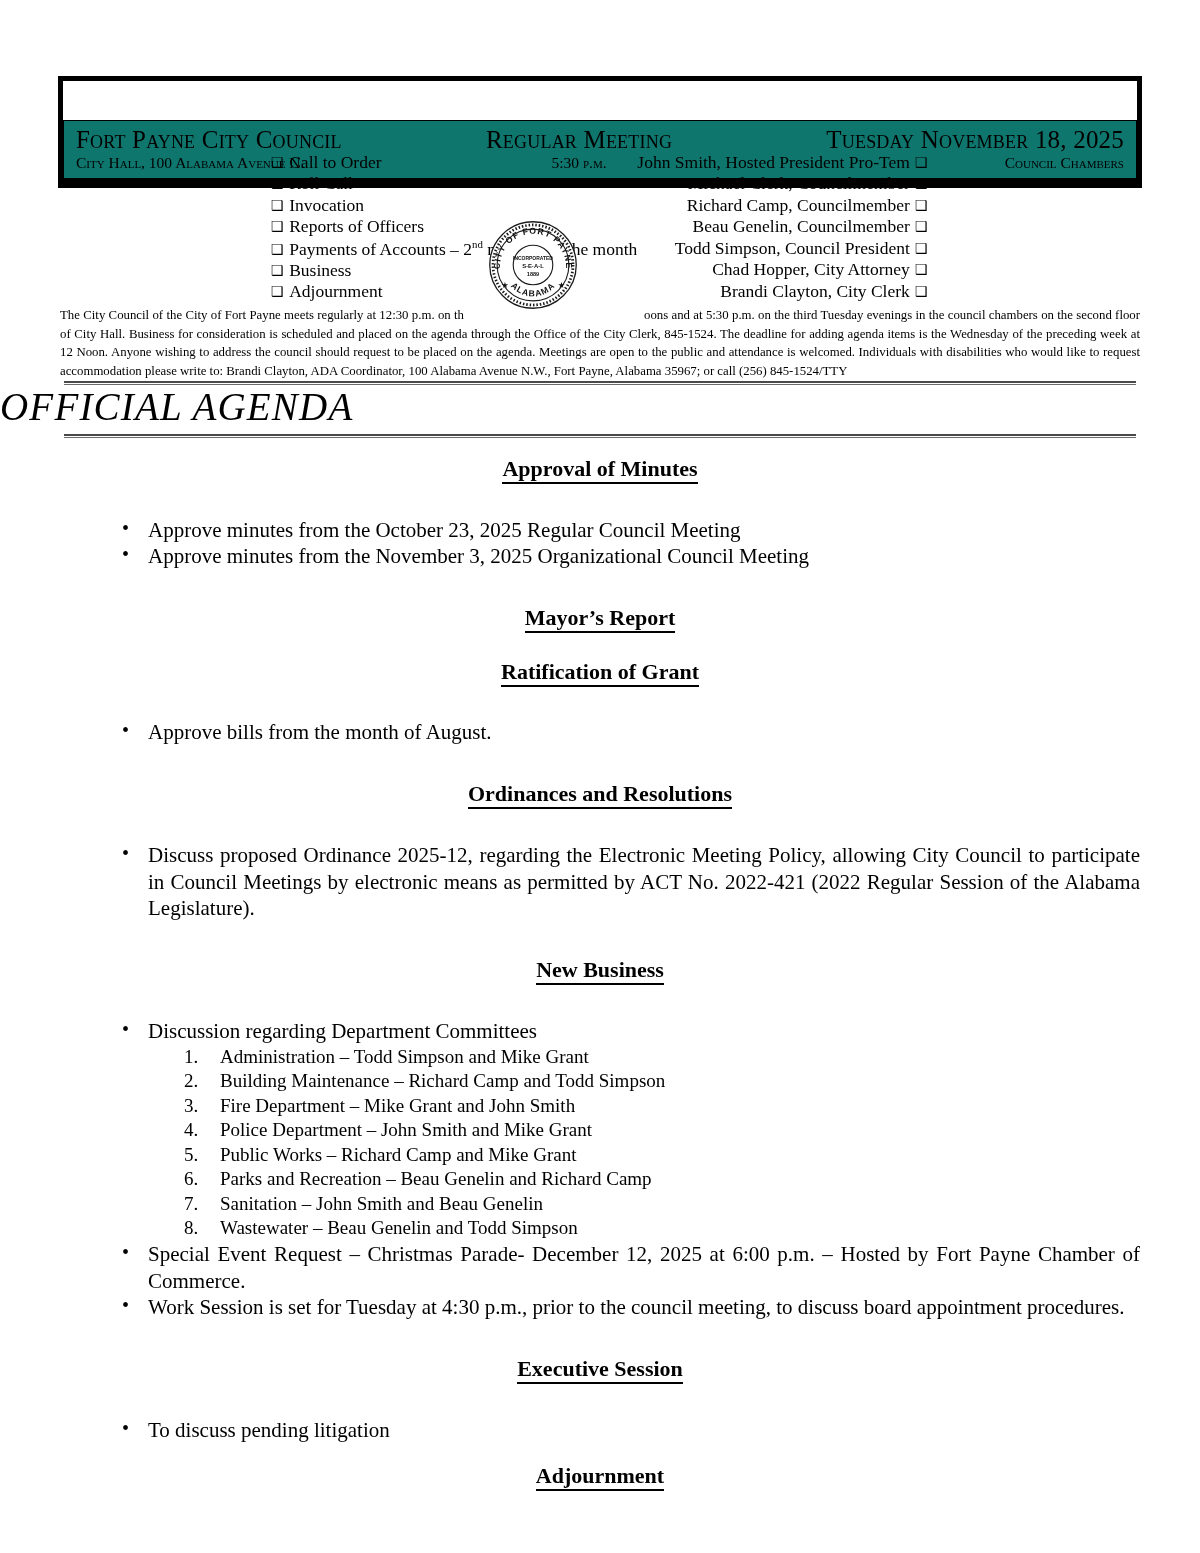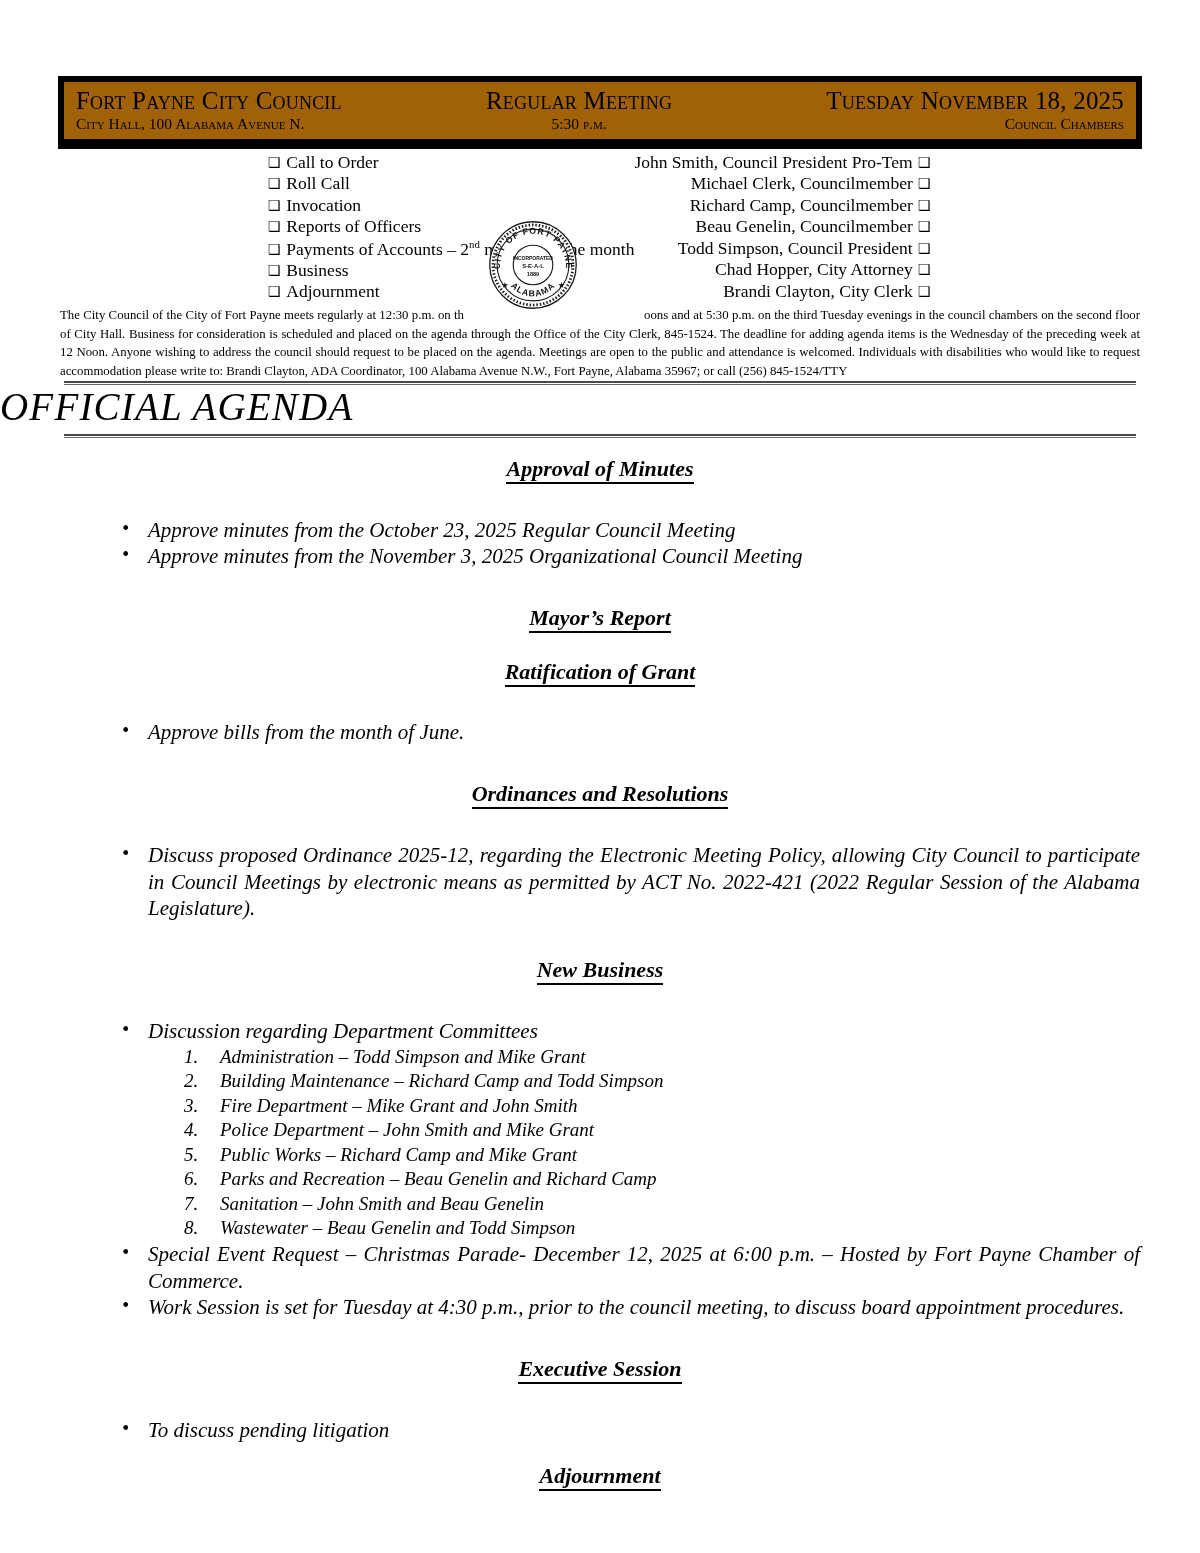--- a/index.html
+++ b/index.html
@@ -31,21 +31,22 @@
     border-top: 5px solid #000;
     border-left: 5px solid #000;
     border-right: 5px solid #000;
     border-bottom: 9px solid #000;
     box-sizing: border-box;
     background: #fff;
   }
   .masthead-inner {
     border: 1px solid #000;
     padding: 5px 12px 6px 12px;
-    background: #a16207;
+    background: #0f766e;
+    margin-top: 39px;
   }
   .masthead-row {
     display: flex;
     align-items: baseline;
     width: 100%;
   }
   .mh-col-left   { width: 34%; text-align: left; }
   .mh-col-mid    { width: 28%; text-align: center; }
   .mh-col-right  { width: 38%; text-align: right; }
 
@@ -170,21 +171,20 @@
     letter-spacing: 1.2px;
     line-height: 1;
   }
 
   
   .body-area {
     position: absolute;
     left: 60px;
     top: 455px;
     width: 1080px;
-    font-style: italic;
   }
   h2.section {
     text-align: center;
     font-size: 22px;
     font-weight: bold;
     margin: 0;
     padding: 0;
     line-height: 1.25;
   }
   h2.section span {
@@ -265,21 +265,21 @@
         <li><span class="cbox">❑</span><span>Call to Order</span></li>
         <li><span class="cbox">❑</span><span>Roll Call</span></li>
         <li><span class="cbox">❑</span><span>Invocation</span></li>
         <li><span class="cbox">❑</span><span>Reports of Officers</span></li>
         <li><span class="cbox">❑</span><span>Payments of Accounts – 2</span><sup class="ord">nd</sup><span> meeting of the month</span></li>
         <li><span class="cbox">❑</span><span>Business</span></li>
         <li><span class="cbox">❑</span><span>Adjournment</span></li>
       </ul>
 
       <ul class="roster">
-        <li><span>John Smith, Council President Pro-Tem</span><span class="cbox">❑</span></li>
+        <li><span>John Smith, Hosted President Pro-Tem</span><span class="cbox">❑</span></li>
         <li><span>Michael Clerk, Councilmember</span><span class="cbox">❑</span></li>
         <li><span>Richard Camp, Councilmember</span><span class="cbox">❑</span></li>
         <li><span>Beau Genelin, Councilmember</span><span class="cbox">❑</span></li>
         <li><span>Todd Simpson, Council President</span><span class="cbox">❑</span></li>
         <li><span>Chad Hopper, City Attorney</span><span class="cbox">❑</span></li>
         <li><span>Brandi Clayton, City Clerk</span><span class="cbox">❑</span></li>
       </ul>
     </div>
   </div>
 
@@ -331,21 +331,21 @@
       <li><span>Approve minutes from the November 3, 2025 Organizational Council Meeting</span></li>
     </ul>
 
     <div class="sec-gap-lg"></div>
     <h2 class="section"><span>Mayor’s Report</span></h2>
 
     <div class="sec-gap-md"></div>
     <h2 class="section"><span>Ratification of Grant</span></h2>
     <div class="sec-gap-lg"></div>
     <ul class="bullets">
-      <li><span>Approve bills from the month of June.</span></li>
+      <li><span>Approve bills from the month of August.</span></li>
     </ul>
 
     <div class="sec-gap-lg"></div>
     <h2 class="section"><span>Ordinances and Resolutions</span></h2>
     <div class="sec-gap-lg"></div>
     <ul class="bullets">
       <li class="justified"><span>Discuss proposed Ordinance 2025-12, regarding the Electronic Meeting Policy, allowing City Council to participate in Council Meetings by electronic means as permitted by ACT No. 2022-421 (2022 Regular Session of the Alabama Legislature).</span></li>
     </ul>
 
     <div class="sec-gap-lg"></div>

